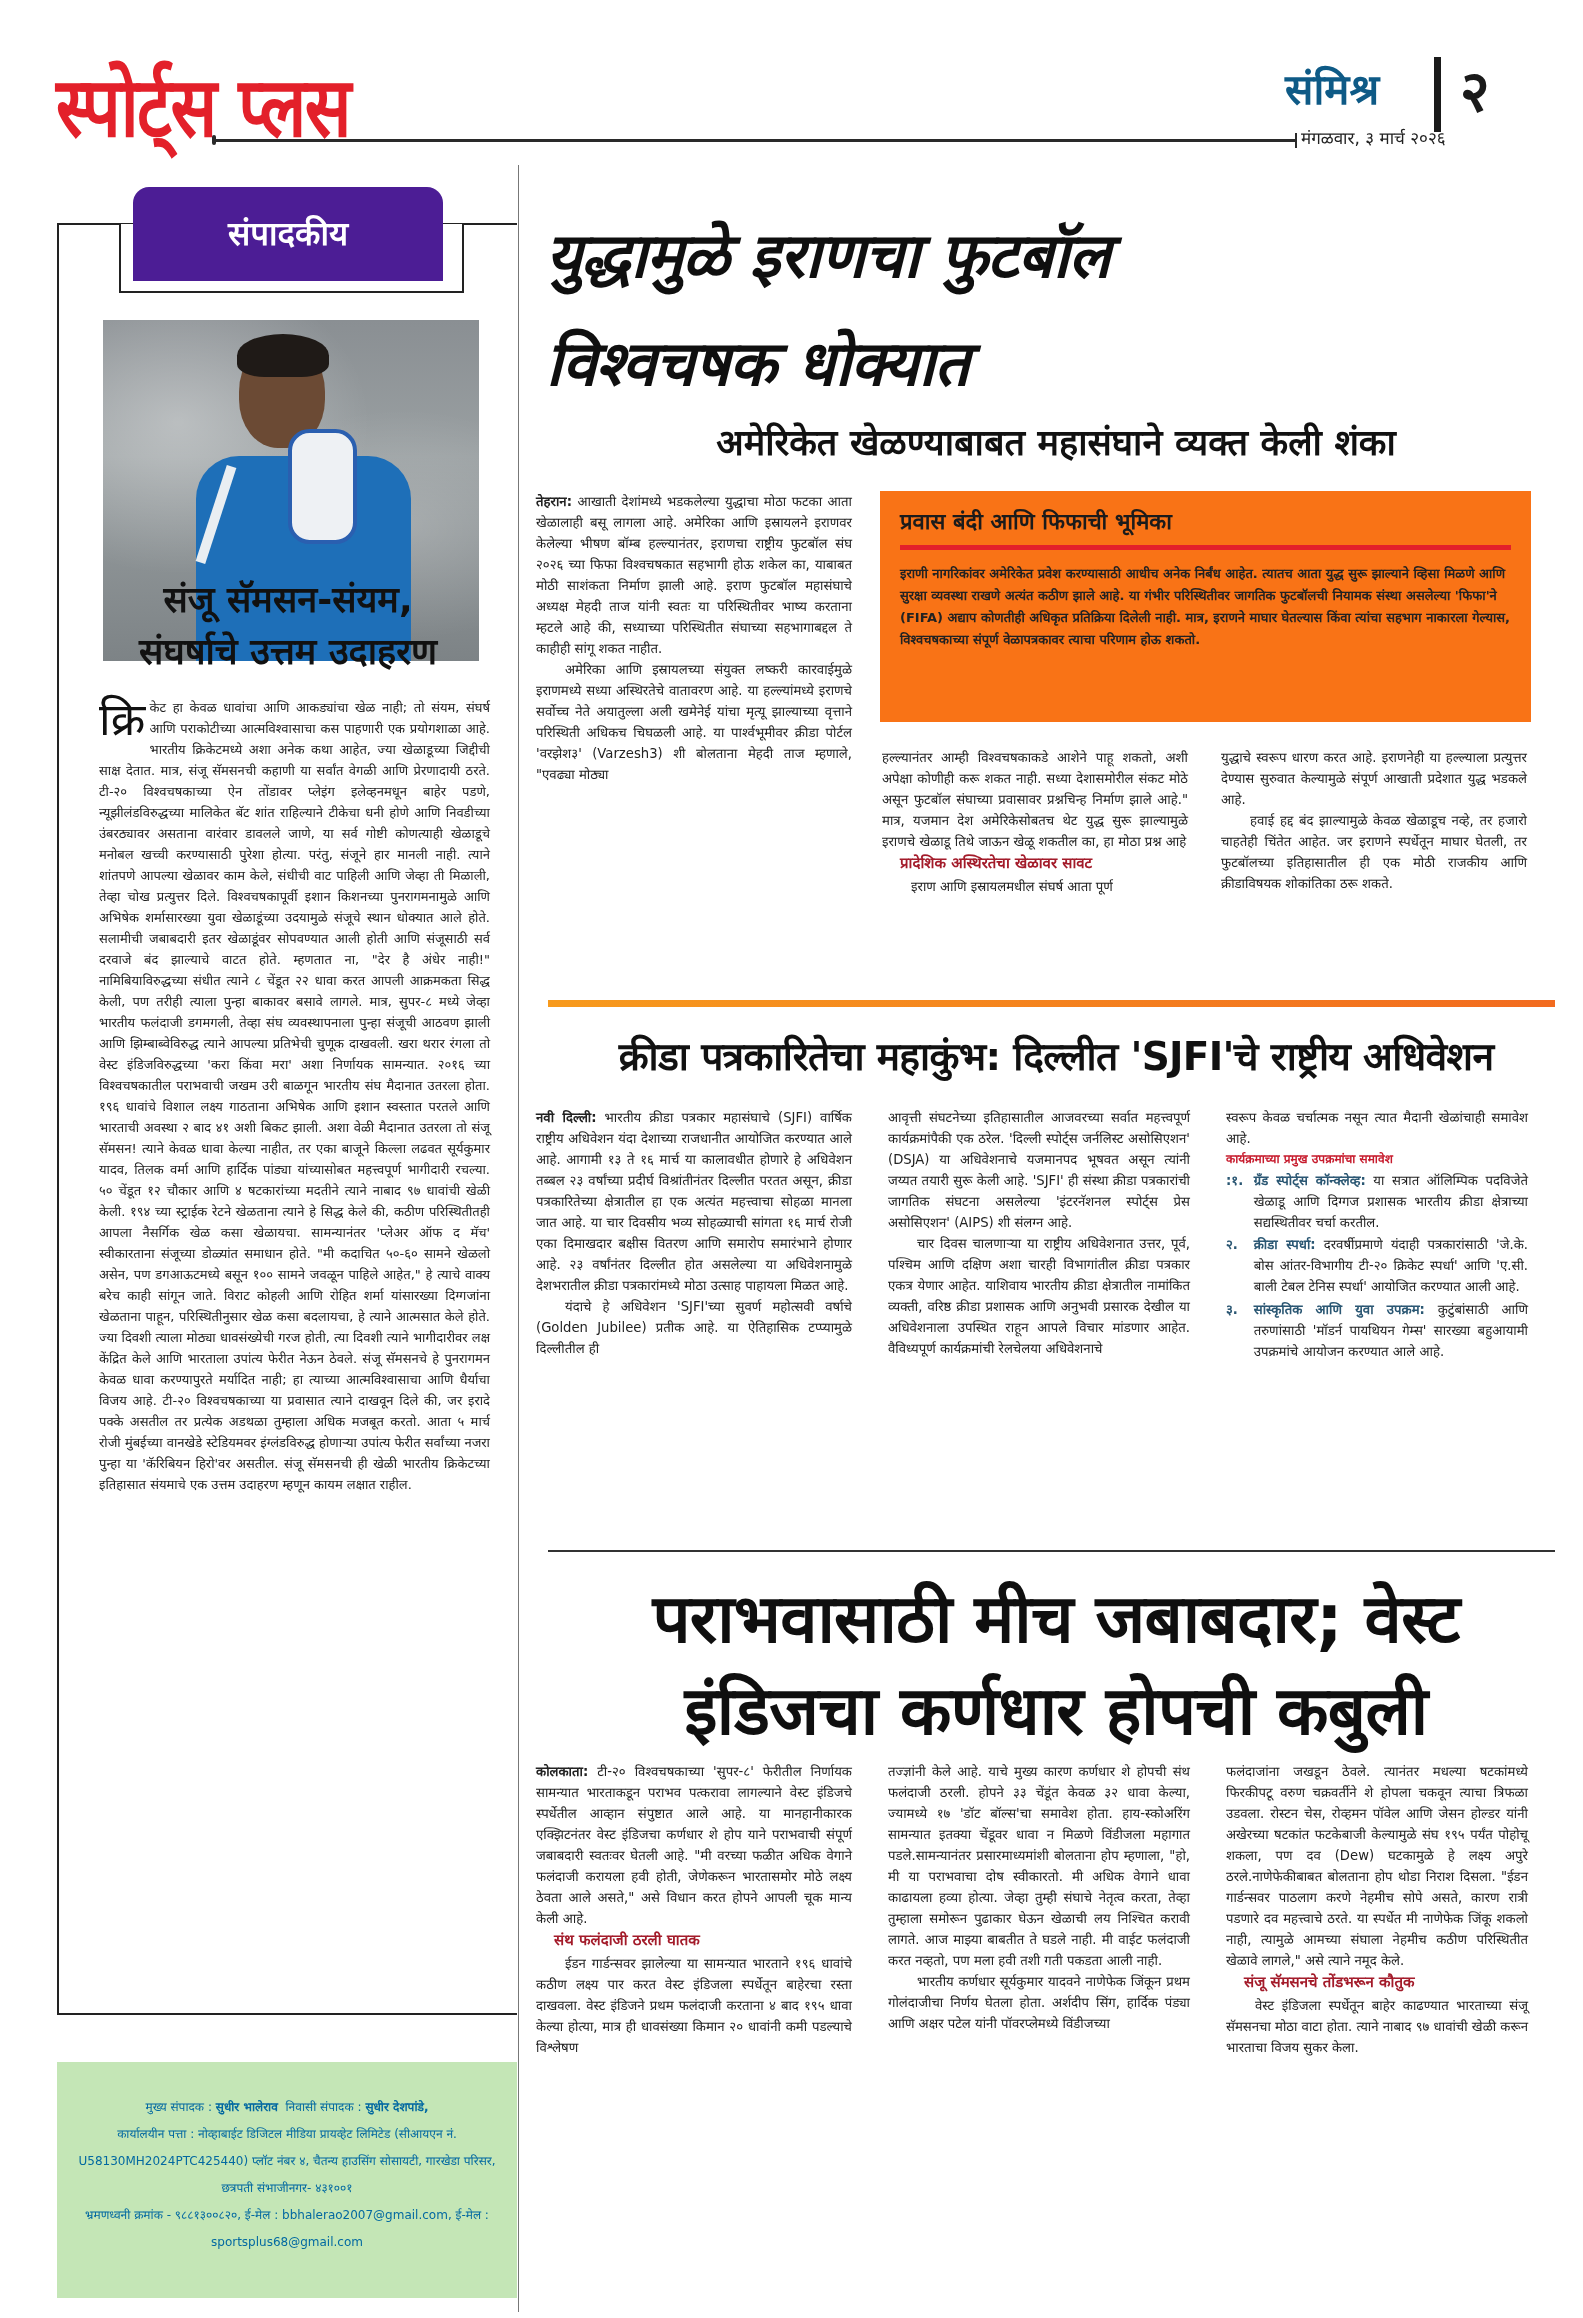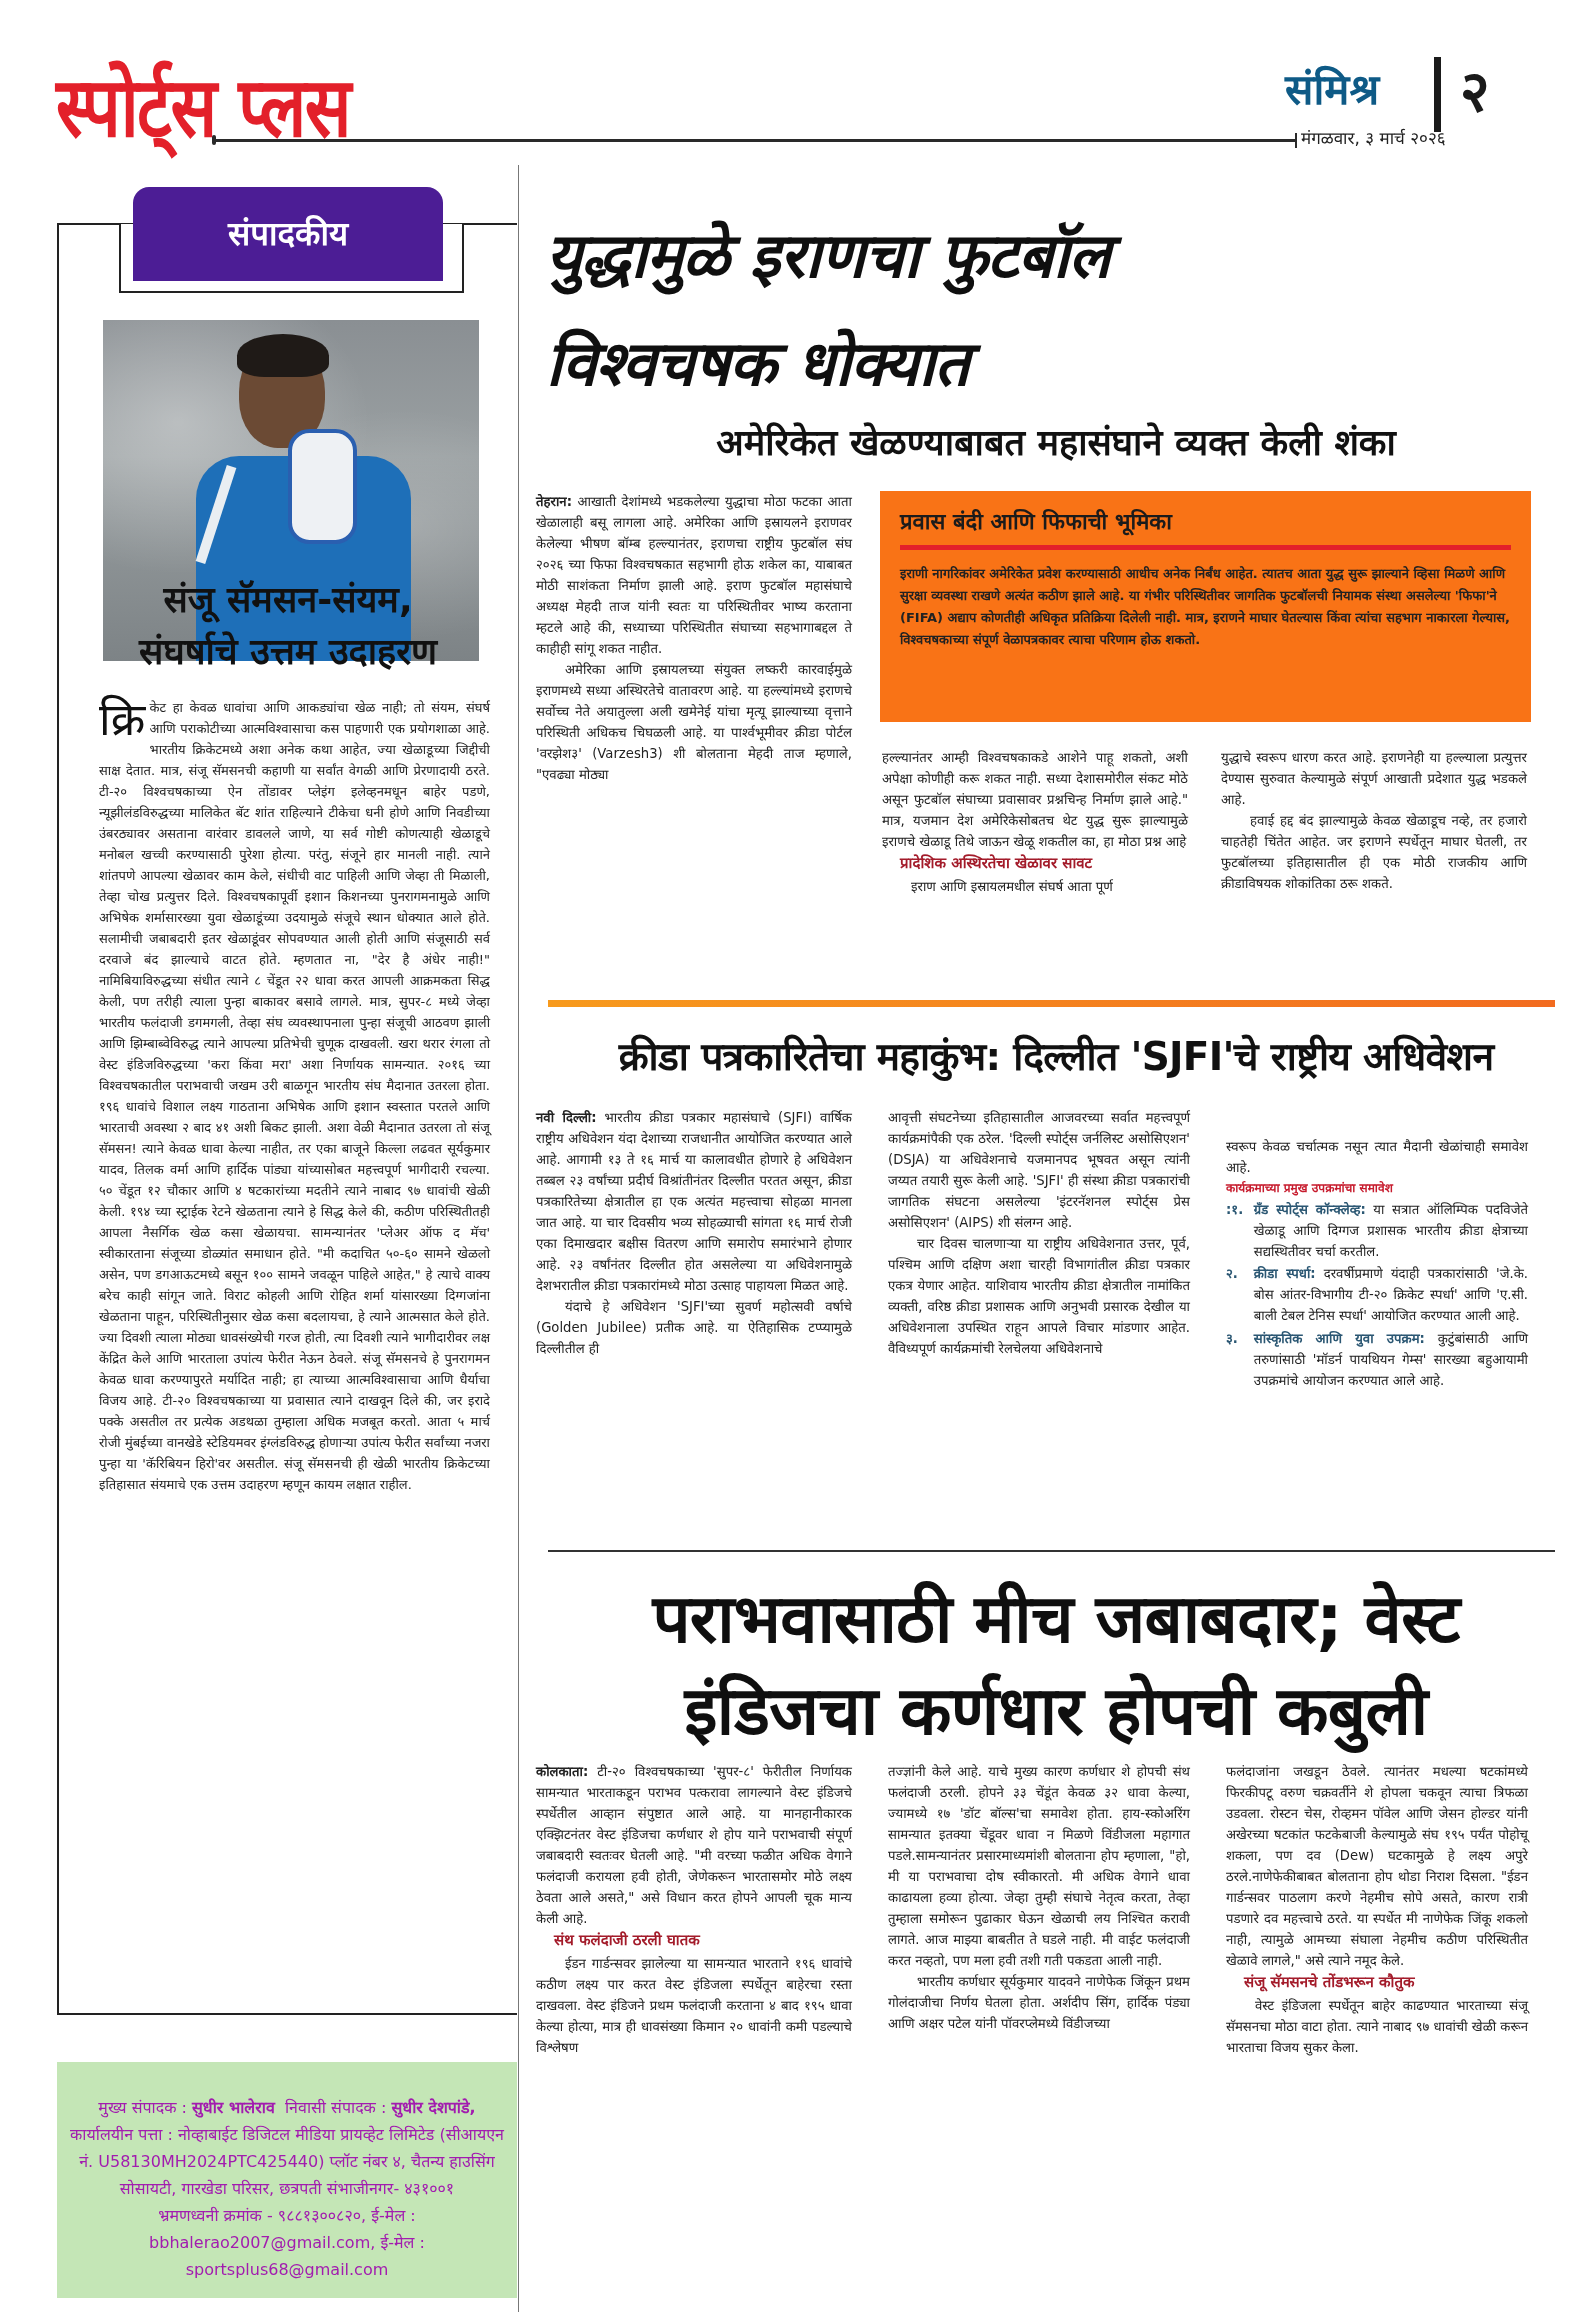--- a/index.html
+++ b/index.html
@@ -57,21 +57,21 @@
   }
   .editorial-body {
     position: absolute; left: 99px; top: 697px; width: 391px;
     font-size: 13px; line-height: 21px; text-align: justify; color: #222;
   }
   .dropcap { float: left; font-size: 45px; line-height: 40px; font-weight: normal; margin: 2.9px 4.3px 0 0; color:#111; }
 
   .imprint {
     position: absolute; left: 57px; top: 2062px; width: 460px; height: 236px;
     background: #c4e6b6; padding: 32px 11.5px 0 11.5px;
-    font-size: 16px; line-height: 27px; text-align: center; color: #a21caf;
+    font-size: 12px; line-height: 27px; text-align: center; color: #0369a1;
   }
   .imprint b { font-weight: bold; }
 
   
   .headline-1 {
     position: absolute; left: 546px; top: 202px; width: 1020px;
     font-weight: bold; font-size: 62px; line-height: 108px; color: #0f0f0f;
     letter-spacing: -0.7px;
     font-style: italic;
   }
@@ -197,21 +197,21 @@
 <div class="col" style="left:536px; top:1107px; width:316px;">
   <p><b class="dateline">नवी दिल्ली:</b> <span>भारतीय क्रीडा पत्रकार महासंघाचे (SJFI) वार्षिक राष्ट्रीय अधिवेशन यंदा देशाच्या राजधानीत आयोजित करण्यात आले आहे. आगामी १३ ते १६ मार्च या कालावधीत होणारे हे अधिवेशन तब्बल २३ वर्षांच्या प्रदीर्घ विश्रांतीनंतर दिल्लीत परतत असून, क्रीडा पत्रकारितेच्या क्षेत्रातील हा एक अत्यंत महत्त्वाचा सोहळा मानला जात आहे. या चार दिवसीय भव्य सोहळ्याची सांगता १६ मार्च रोजी एका दिमाखदार बक्षीस वितरण आणि समारोप समारंभाने होणार आहे. २३ वर्षांनंतर दिल्लीत होत असलेल्या या अधिवेशनामुळे देशभरातील क्रीडा पत्रकारांमध्ये मोठा उत्साह पाहायला मिळत आहे.</span></p>
   <p>यंदाचे हे अधिवेशन 'SJFI'च्या सुवर्ण महोत्सवी वर्षाचे (Golden Jubilee) प्रतीक आहे. या ऐतिहासिक टप्प्यामुळे दिल्लीतील ही</p>
 </div>
 
 <div class="col" style="left:888px; top:1107px; width:302px;">
   <p>आवृत्ती संघटनेच्या इतिहासातील आजवरच्या सर्वात महत्त्वपूर्ण कार्यक्रमांपैकी एक ठरेल. 'दिल्ली स्पोर्ट्स जर्नलिस्ट असोसिएशन' (DSJA) या अधिवेशनाचे यजमानपद भूषवत असून त्यांनी जय्यत तयारी सुरू केली आहे. 'SJFI' ही संस्था क्रीडा पत्रकारांची जागतिक संघटना असलेल्या 'इंटरनॅशनल स्पोर्ट्स प्रेस असोसिएशन' (AIPS) शी संलग्न आहे.</p>
   <p>चार दिवस चालणाऱ्या या राष्ट्रीय अधिवेशनात उत्तर, पूर्व, पश्चिम आणि दक्षिण अशा चारही विभागांतील क्रीडा पत्रकार एकत्र येणार आहेत. याशिवाय भारतीय क्रीडा क्षेत्रातील नामांकित व्यक्ती, वरिष्ठ क्रीडा प्रशासक आणि अनुभवी प्रसारक देखील या अधिवेशनाला उपस्थित राहून आपले विचार मांडणार आहेत. वैविध्यपूर्ण कार्यक्रमांची रेलचेलया अधिवेशनाचे</p>
 </div>
 
-<div class="col" style="left:1226px; top:1107px; width:302px;margin-top:29px;">
+<div class="col" style="left:1226px; top:1107px; width:302px;">
   <p>स्वरूप केवळ चर्चात्मक नसून त्यात मैदानी खेळांचाही समावेश आहे.</p>
   <span class="list-head">कार्यक्रमाच्या प्रमुख उपक्रमांचा समावेश</span>
   <span class="list-item"><span class="num">:१.</span><span class="lbl">ग्रँड स्पोर्ट्स कॉन्क्लेव्ह:</span> <span>या सत्रात ऑलिम्पिक पदविजेते खेळाडू आणि दिग्गज प्रशासक भारतीय क्रीडा क्षेत्राच्या सद्यस्थितीवर चर्चा करतील.</span></span>
   <span class="list-item"><span class="num">२.</span><span class="lbl">क्रीडा स्पर्धा:</span> <span>दरवर्षीप्रमाणे यंदाही पत्रकारांसाठी 'जे.के. बोस आंतर-विभागीय टी-२० क्रिकेट स्पर्धा' आणि 'ए.सी. बाली टेबल टेनिस स्पर्धा' आयोजित करण्यात आली आहे.</span></span>
   <span class="list-item"><span class="num">३.</span><span class="lbl">सांस्कृतिक आणि युवा उपक्रम:</span> <span>कुटुंबांसाठी आणि तरुणांसाठी 'मॉडर्न पायथियन गेम्स' सारख्या बहुआयामी उपक्रमांचे आयोजन करण्यात आले आहे.</span></span>
 </div>
 
 <div class="thin-rule"></div>
 
 <div class="headline-3">

